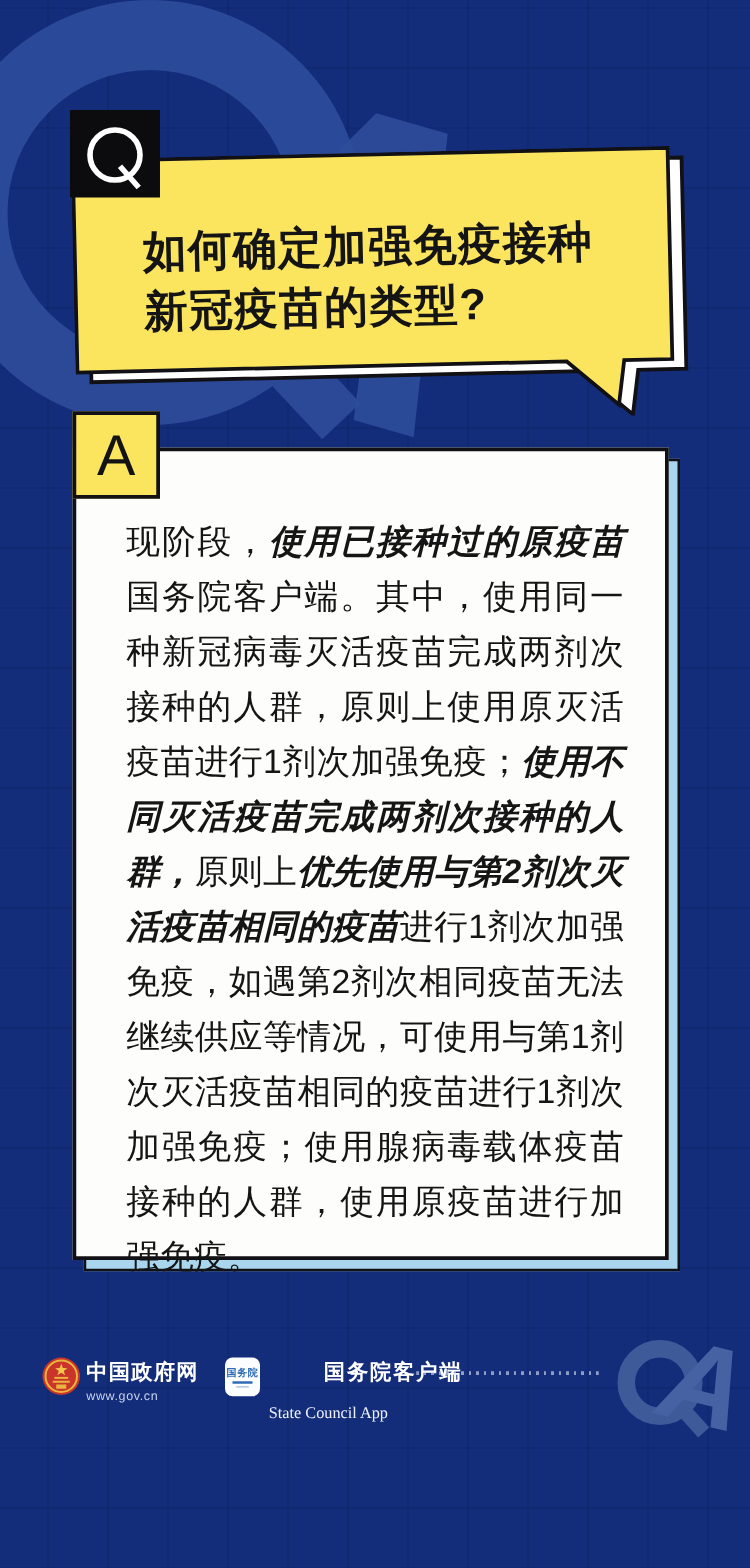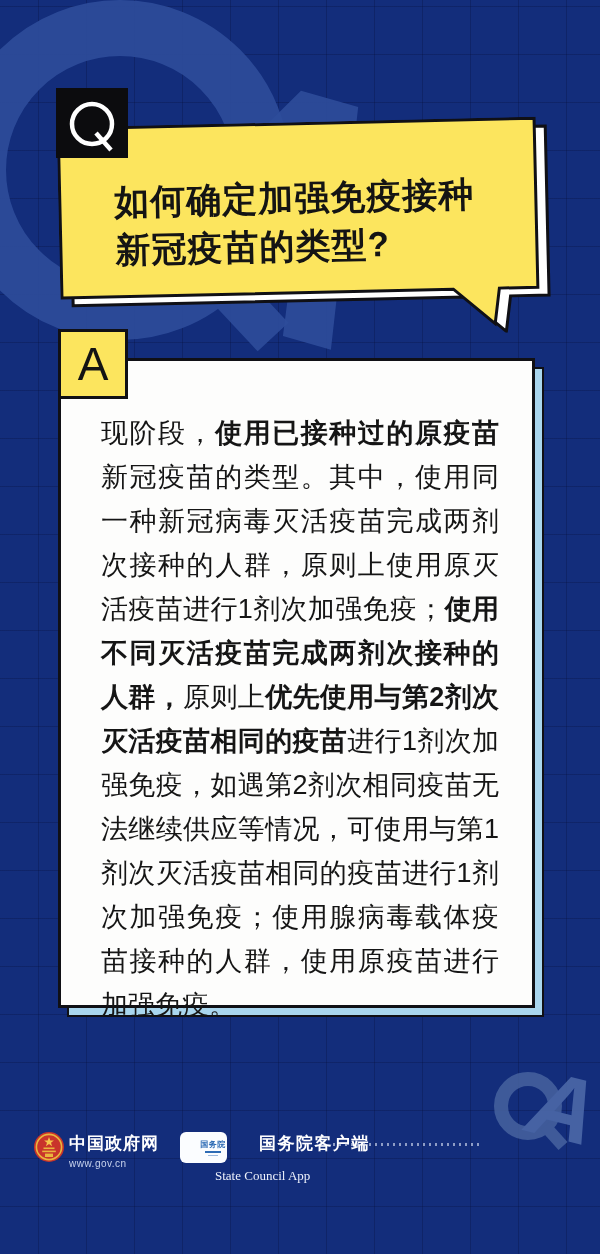--- a/index.html
+++ b/index.html
@@ -51,38 +51,38 @@
   }
   .ans-card{
     position:absolute;left:58px;top:358px;width:477px;height:650px;
     background:#fdfdfc;border:3px solid #101015;box-sizing:border-box;z-index:3;
   }
   .ans-text{
     margin:0;padding:50px 33px 0 40px;
     font-size:27px;line-height:44px;color:#151515;
     text-align:justify;text-justify:inter-ideograph;
   }
-  .ans-text .b{font-weight:bold;}
+  .ans-text .b{font-weight:bold;font-style:italic;}
   .a-badge{
     position:absolute;left:58px;top:329px;width:70px;height:70px;
     background:#fce55e;border:3px solid #101015;box-sizing:border-box;z-index:5;
     display:flex;align-items:center;justify-content:center;
     font-size:46px;font-weight:400;color:#131313;
   }
 
   
-  .footer{position:absolute;left:0;top:1126px;width:600px;height:50px;z-index:3;}
+  .footer{position:absolute;left:0;top:1080px;width:600px;height:50px;z-index:3;}
   .emblem{position:absolute;left:33px;top:3px;}
   .gov-text{position:absolute;left:69px;top:6px;}
   .gov-name{font-size:17px;font-weight:bold;color:#ffffff;letter-spacing:1px;}
   .gov-url{font-size:10px;color:#c9d4ee;margin-top:3px;letter-spacing:.5px;}
   .app-icon{
     position:absolute;left:180px;top:6px;width:28px;height:31px;
     background:#fbfdff;border-radius:6px;
-    display:flex;flex-direction:column;align-items:center;justify-content:center;padding-left:19px;
+    display:flex;flex-direction:column;align-items:center;justify-content:center;
   }
   .app-icon span{font-size:8px;font-weight:bold;color:#2e6cb5;letter-spacing:.5px;line-height:9px;}
   .app-icon .app-line{display:block;width:16px;height:2px;background:#2e6cb5;margin-top:2px;}
   .app-icon .app-line2{display:block;width:10px;height:1px;background:#9db9dd;margin-top:2px;}
   .app-text{position:absolute;left:215px;top:6px;}
   .app-name{font-size:17px;font-weight:bold;color:#ffffff;letter-spacing:1.5px;margin-left:44px;}
   .app-sub{font-size:13px;color:#edf1fb;margin-top:13px;font-family:"Liberation Serif",serif;}
   .dots{
     position:absolute;left:333px;top:17px;width:146px;height:3px;
     background-image:repeating-linear-gradient(90deg, rgba(225,232,248,.6) 0 2px, transparent 2px 6px);
@@ -123,21 +123,21 @@
       <path d="M1.5 1.5 H477.5 V170.5 H439 L434 206 L393 170.5 H1.5 Z" fill="#fce55e" stroke="#101015" stroke-width="3"></path>
     </svg>
     <div class="question">
       <div>如何确定加强免疫接种</div>
       <div>新冠疫苗的类型?</div>
     </div>
   </div>
 
   <div class="ans-shadow"></div>
   <div class="ans-card">
-    <p class="ans-text"><span>现阶段，</span><span class="b">使用已接种过的原疫苗</span><span>新冠疫苗的类型。其中，使用同一种新冠病毒灭活疫苗完成两剂次接种的人群，原则上使用原灭活疫苗进行1剂次加强免疫；</span><span class="b">使用不同灭活疫苗完成两剂次接种的人群，</span><span>原则上</span><span class="b">优先使用与第2剂次灭活疫苗相同的疫苗</span><span>进行1剂次加强免疫，如遇第2剂次相同疫苗无法继续供应等情况，可使用与第1剂次灭活疫苗相同的疫苗进行1剂次加强免疫；使用腺病毒载体疫苗接种的人群，使用原疫苗进行加强免疫。</span></p>
+    <p class="ans-text"><span>现阶段，</span><span class="b">使用已接种过的原疫苗</span><span>国务院客户端。其中，使用同一种新冠病毒灭活疫苗完成两剂次接种的人群，原则上使用原灭活疫苗进行1剂次加强免疫；</span><span class="b">使用不同灭活疫苗完成两剂次接种的人群，</span><span>原则上</span><span class="b">优先使用与第2剂次灭活疫苗相同的疫苗</span><span>进行1剂次加强免疫，如遇第2剂次相同疫苗无法继续供应等情况，可使用与第1剂次灭活疫苗相同的疫苗进行1剂次加强免疫；使用腺病毒载体疫苗接种的人群，使用原疫苗进行加强免疫。</span></p>
   </div>
   <div class="a-badge">
     <span>A</span>
   </div>
 
   <div class="footer">
     <svg class="emblem" width="32" height="36" viewBox="0 0 32 36">
       <circle cx="16" cy="18" r="15" fill="#c9342b"></circle>
       <circle cx="16" cy="18" r="12.6" fill="none" stroke="#e9b53d" stroke-width="1.6"></circle>
       <path d="M16 8 l1.3 3.4 3.6 .1 -2.9 2.2 1.1 3.5 -3.1-2.1 -3.1 2.1 1.1-3.5 -2.9-2.2 3.6-.1 Z" fill="#f5c64a"></path>

